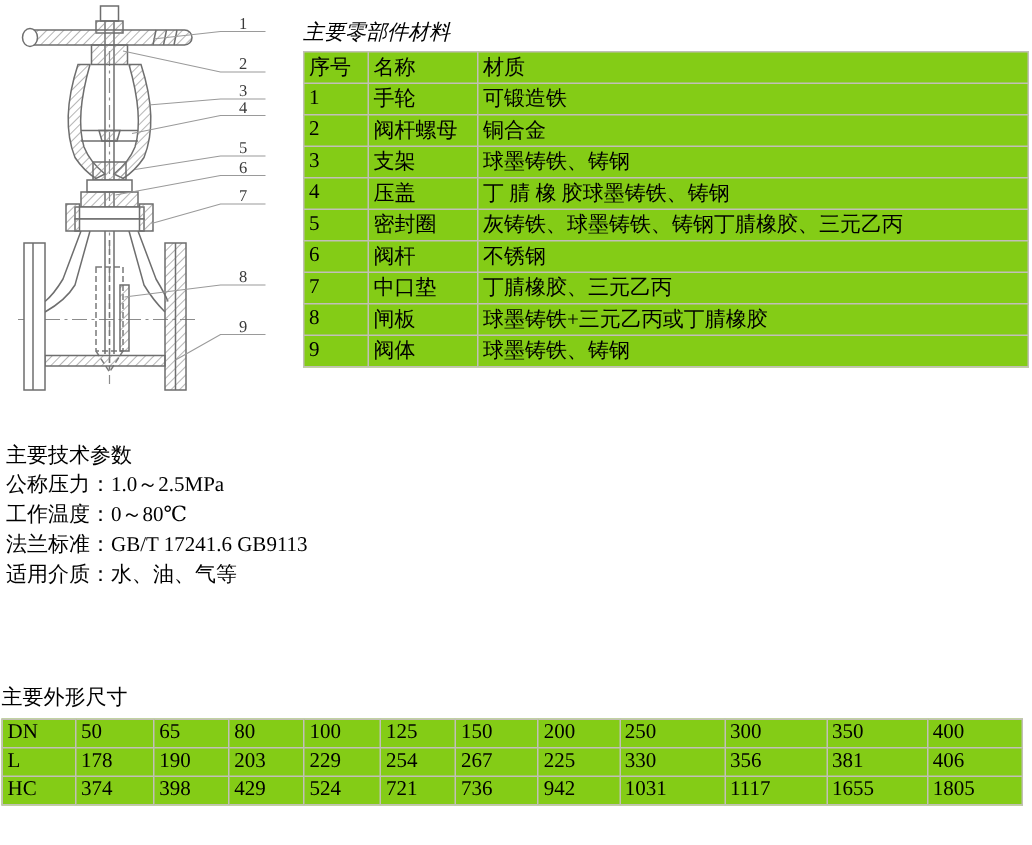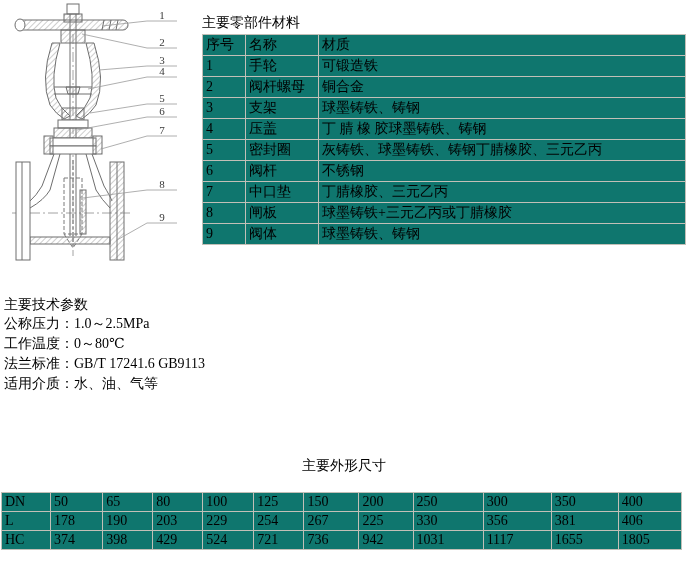--- a/index.html
+++ b/index.html
@@ -12,37 +12,37 @@
 
   
   .drawing{position:absolute;left:0;top:0;width:200px;height:270px;}
   .drawing svg{display:block;}
 
   
   .sec-title{font-size:14px;line-height:18px;white-space:nowrap;}
 
   
   table{border-collapse:collapse;font-size:14px;table-layout:fixed;
-        border:1px solid #a8a59d;background:#0f766e;}
+        border:1px solid #a8a59d;background:#84cc16;}
   td,th{border:1px solid #c2bfb7;font-weight:normal;text-align:left;
         vertical-align:middle;padding:0 3px;overflow:hidden;white-space:nowrap;}
 
   
   .materials{position:absolute;left:202px;top:14px;width:484px;}
-  .materials .sec-title{margin-bottom:2px;}
+  .materials .sec-title{margin-bottom:2px;font-style:italic;}
   .materials table{width:484px;}
   .materials td,.materials th{height:20px;}
 
   
   .techparams{position:absolute;left:4px;top:296px;font-size:14px;line-height:20px;}
 
   
   .dims{position:absolute;left:1px;top:457px;width:686px;}
-  .dims .sec-title{margin-bottom:0;text-align:center;}
-  .dims table{width:681px;margin-top:17px;}
+  .dims .sec-title{margin-bottom:0;}
+  .dims table{width:681px;margin-top:4px;}
   .dims td{height:18px;}
 </style>
 </head>
 <body>
 
 <div class="page">
 
   <div class="drawing">
     <svg width="200" height="270" viewBox="0 0 200 270">
       <defs>

